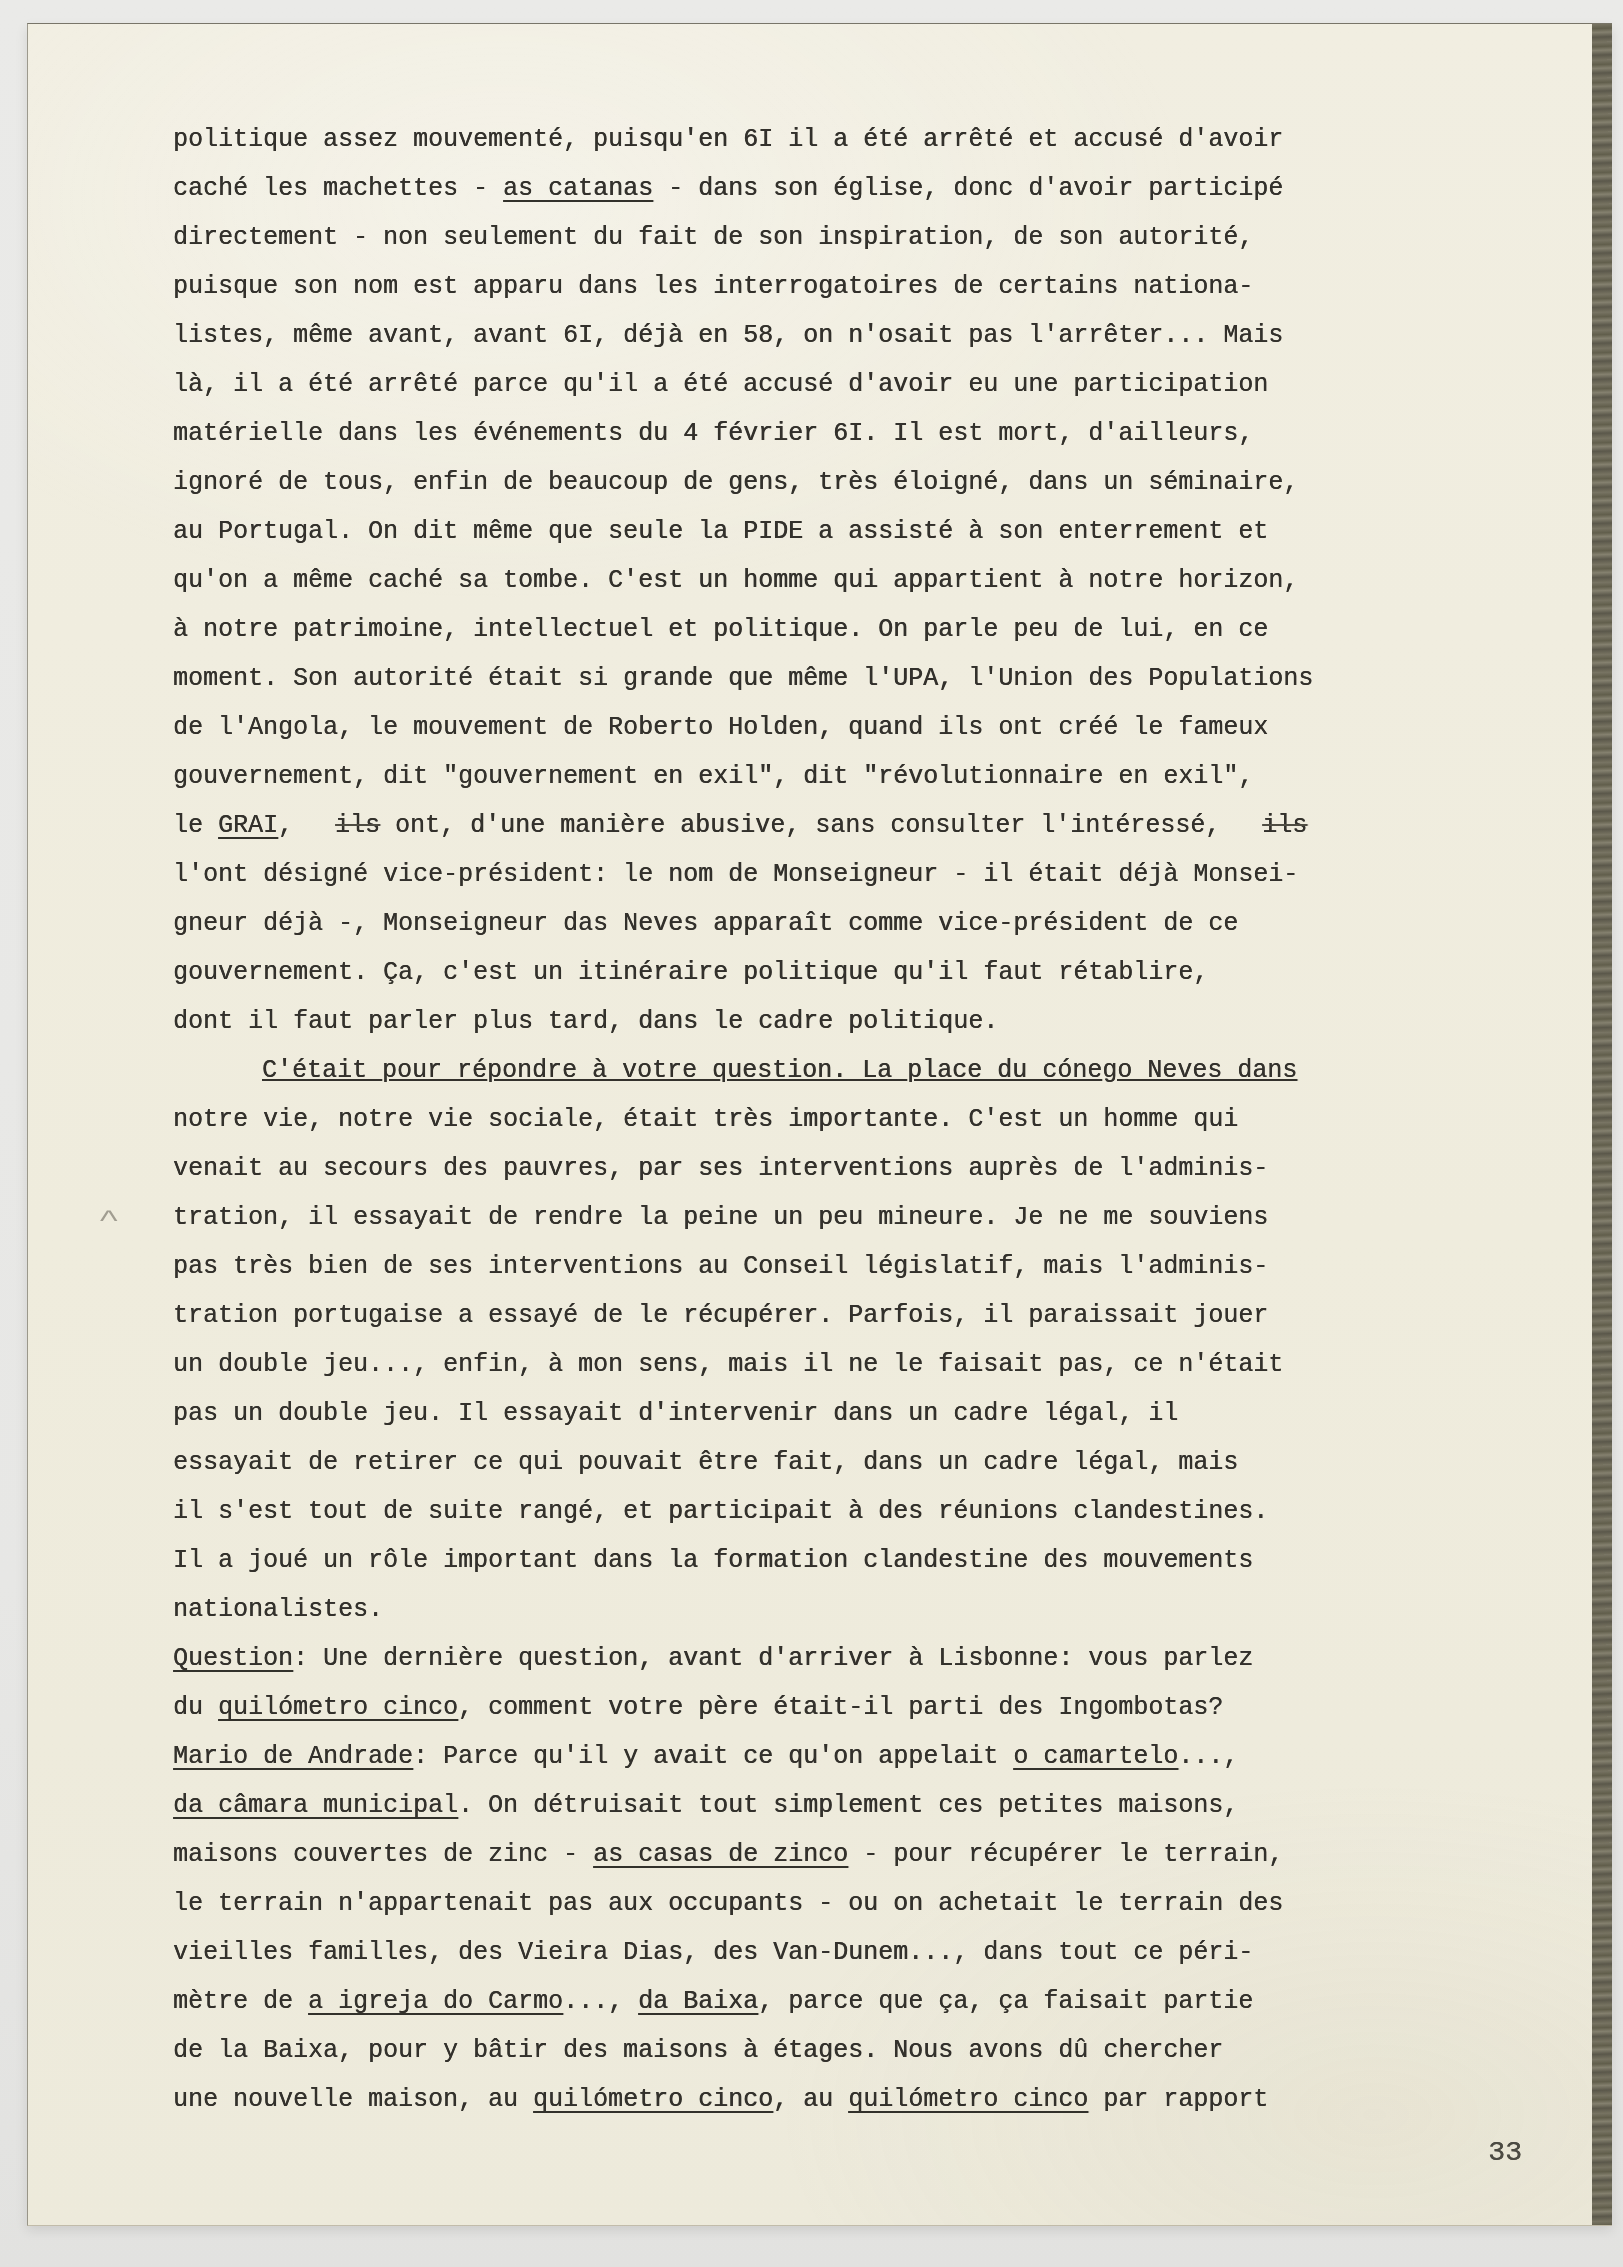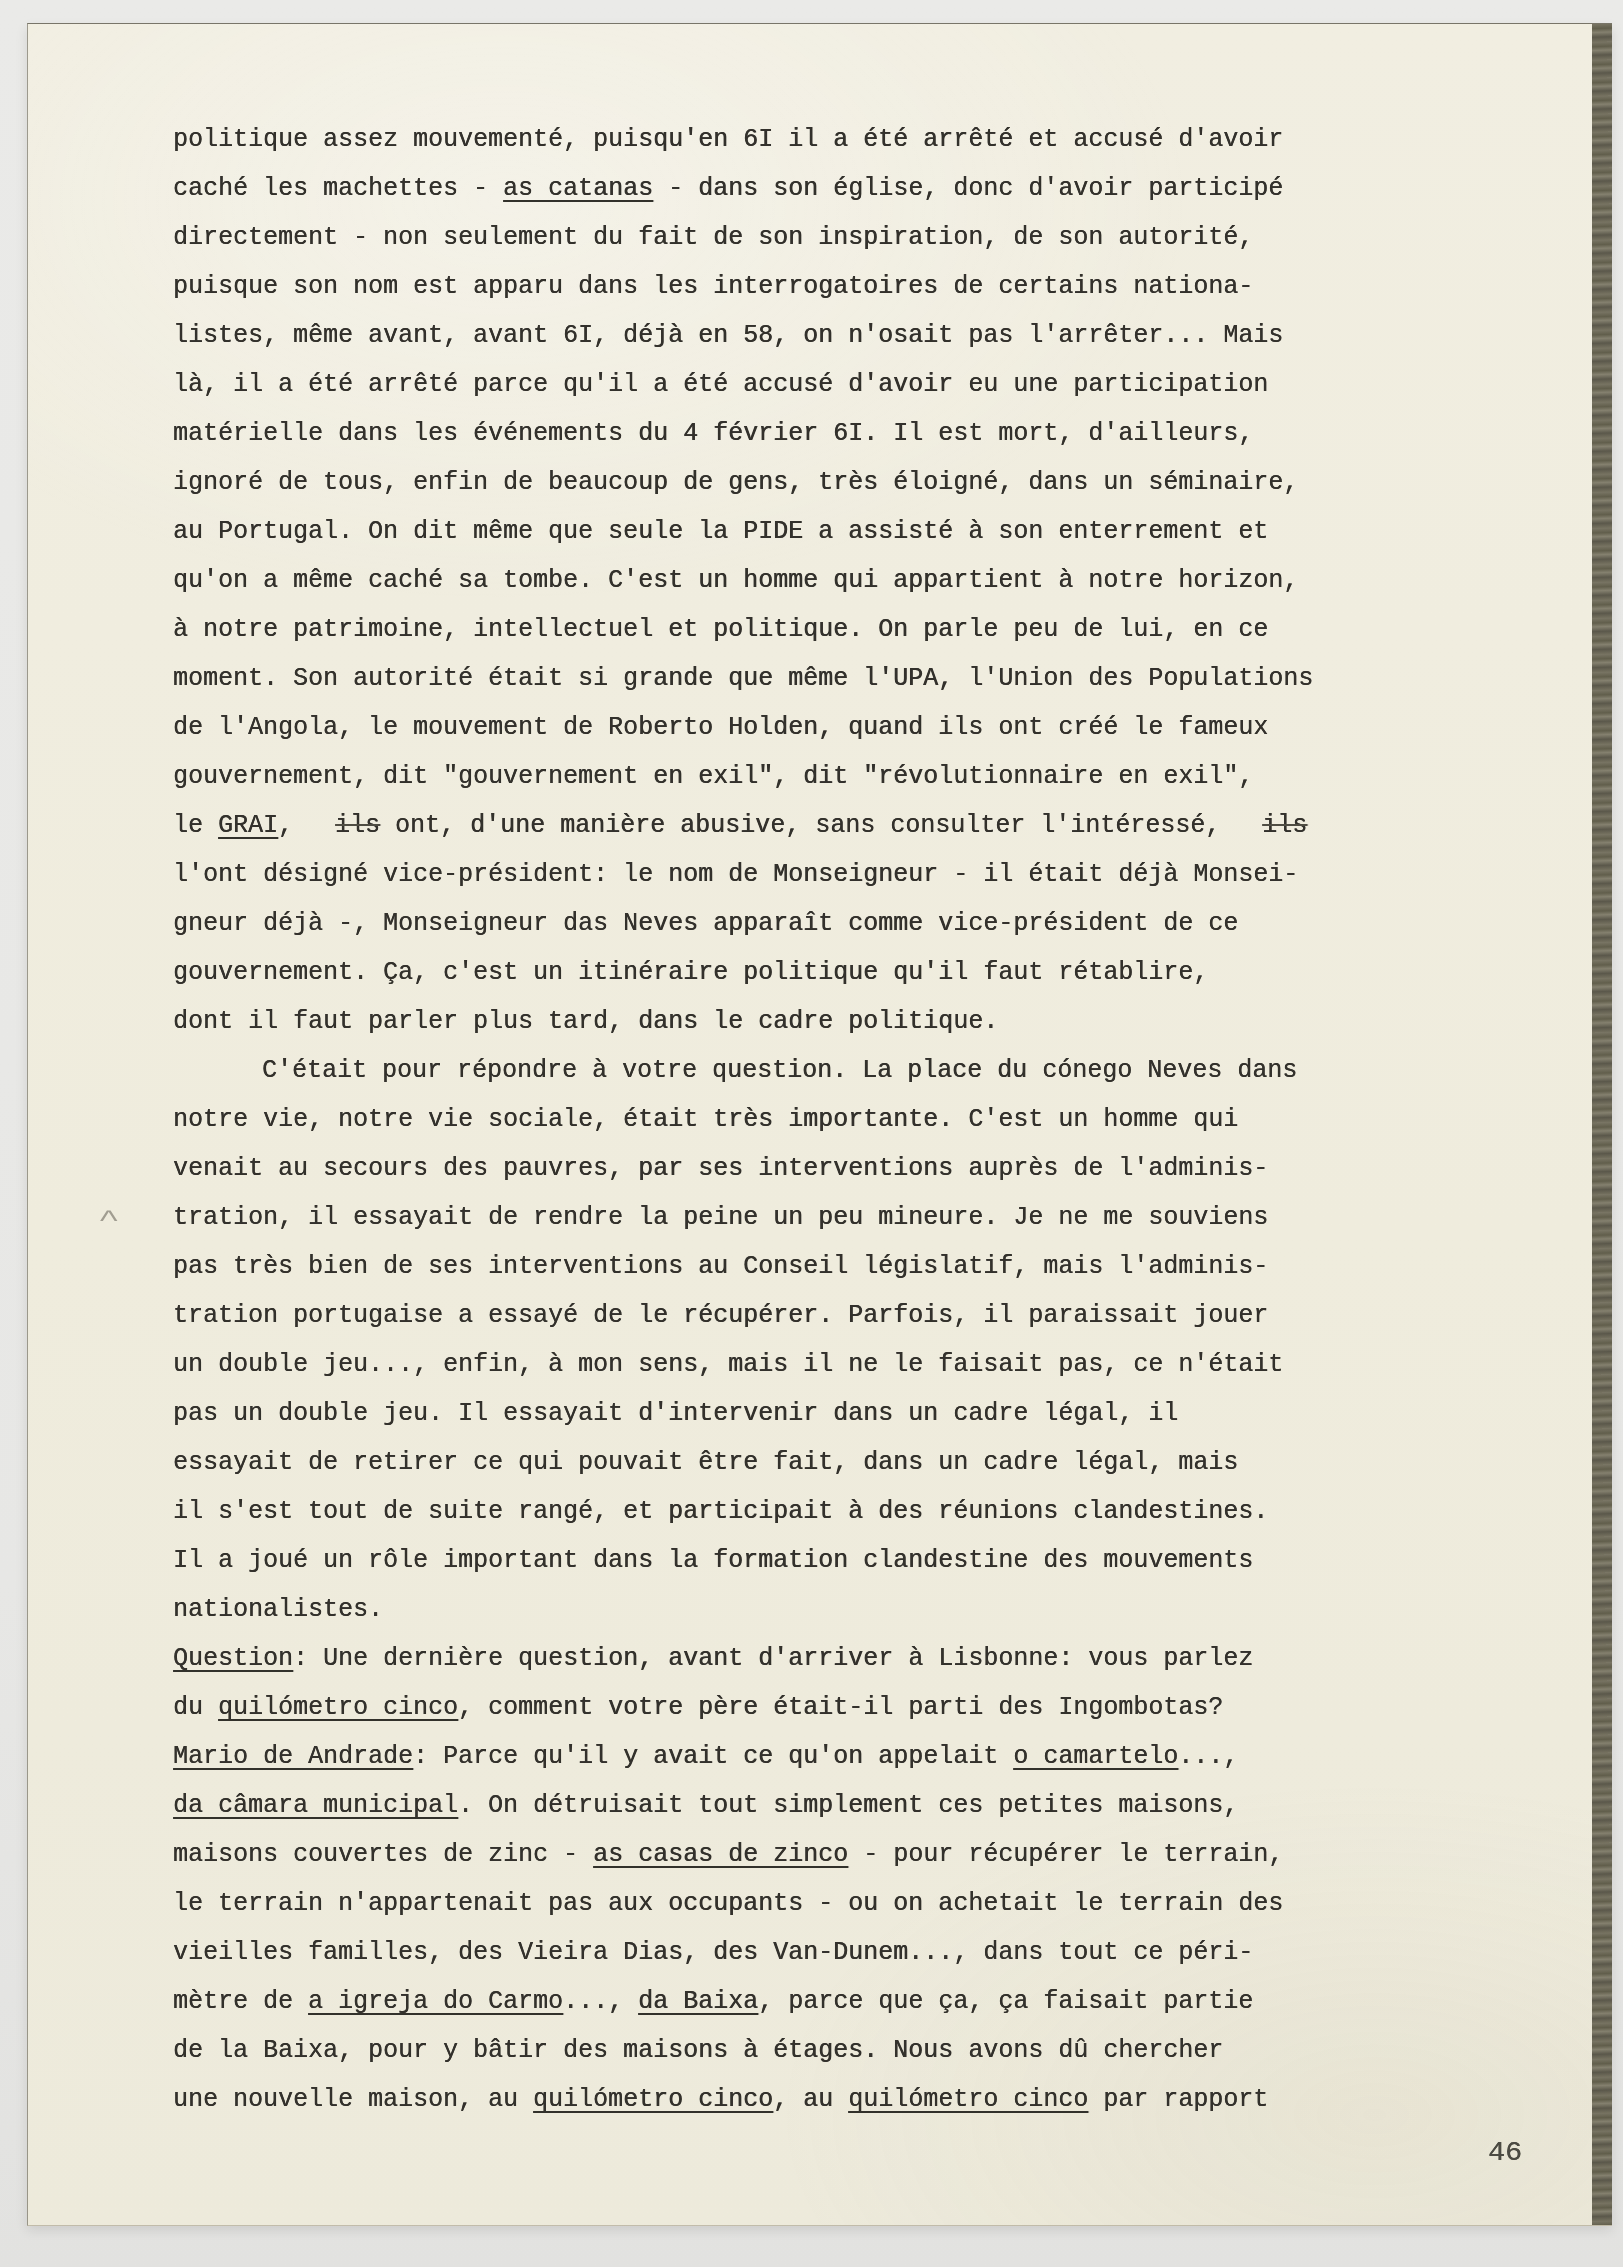--- a/index.html
+++ b/index.html
@@ -30,21 +30,21 @@
   }
   .text-block{
     position:absolute;left:145px;top:91px;
     width:1332px;
     font-size:25px;line-height:49px;
     color:#33312c;
     white-space:pre;
     text-shadow:0.3px 0 0 currentColor;
   }
   .line{height:49px;}
-  .line.indent{padding-left:89px;}
+  .line.indent{padding-left:89px;text-decoration:underline;}
   .seg{}
   .u{text-decoration:underline;text-decoration-thickness:1.5px;text-underline-offset:4.8px;text-decoration-color:rgba(51,49,44,0.85);}
   .st{text-decoration:line-through;text-decoration-thickness:1.5px;text-decoration-color:rgba(85,82,72,0.85);margin-left:27px;}
   .page-number{
     position:absolute;left:1460px;top:2113px;
     font-size:28.5px;line-height:32px;color:#4c4b43;
     text-shadow:0.2px 0 0 currentColor;
   }
   .pencil-mark{
     position:absolute;left:74px;top:1183px;
@@ -53,16 +53,16 @@
   }
 </style>
 </head>
 <body>
 
 <div class="canvas">
   <div class="paper">
     <div class="edge-right"></div>
     <div class="pencil-mark">^</div>
     <div class="text-block" id="text-block"><div class="line"><span class="seg">politique assez mouvementé, puisqu'en 6I il a été arrêté et accusé d'avoir</span></div><div class="line"><span class="seg">caché les machettes - </span><span class="seg u">as catanas</span><span class="seg"> - dans son église, donc d'avoir participé</span></div><div class="line"><span class="seg">directement - non seulement du fait de son inspiration, de son autorité,</span></div><div class="line"><span class="seg">puisque son nom est apparu dans les interrogatoires de certains nationa-</span></div><div class="line"><span class="seg">listes, même avant, avant 6I, déjà en 58, on n'osait pas l'arrêter... Mais</span></div><div class="line"><span class="seg">là, il a été arrêté parce qu'il a été accusé d'avoir eu une participation</span></div><div class="line"><span class="seg">matérielle dans les événements du 4 février 6I. Il est mort, d'ailleurs,</span></div><div class="line"><span class="seg">ignoré de tous, enfin de beaucoup de gens, très éloigné, dans un séminaire,</span></div><div class="line"><span class="seg">au Portugal. On dit même que seule la PIDE a assisté à son enterrement et</span></div><div class="line"><span class="seg">qu'on a même caché sa tombe. C'est un homme qui appartient à notre horizon,</span></div><div class="line"><span class="seg">à notre patrimoine, intellectuel et politique. On parle peu de lui, en ce</span></div><div class="line"><span class="seg">moment. Son autorité était si grande que même l'UPA, l'Union des Populations</span></div><div class="line"><span class="seg">de l'Angola, le mouvement de Roberto Holden, quand ils ont créé le fameux</span></div><div class="line"><span class="seg">gouvernement, dit "gouvernement en exil", dit "révolutionnaire en exil",</span></div><div class="line"><span class="seg">le </span><span class="seg u">GRAI</span><span class="seg">, </span><span class="seg st">ils</span><span class="seg"> ont, d'une manière abusive, sans consulter l'intéressé, </span><span class="seg st">ils</span></div><div class="line"><span class="seg">l'ont désigné vice-président: le nom de Monseigneur - il était déjà Monsei-</span></div><div class="line"><span class="seg">gneur déjà -, Monseigneur das Neves apparaît comme vice-président de ce</span></div><div class="line"><span class="seg">gouvernement. Ça, c'est un itinéraire politique qu'il faut rétablire,</span></div><div class="line"><span class="seg">dont il faut parler plus tard, dans le cadre politique.</span></div><div class="line indent"><span class="seg">C'était pour répondre à votre question. La place du cónego Neves dans</span></div><div class="line"><span class="seg">notre vie, notre vie sociale, était très importante. C'est un homme qui</span></div><div class="line"><span class="seg">venait au secours des pauvres, par ses interventions auprès de l'adminis-</span></div><div class="line"><span class="seg">tration, il essayait de rendre la peine un peu mineure. Je ne me souviens</span></div><div class="line"><span class="seg">pas très bien de ses interventions au Conseil législatif, mais l'adminis-</span></div><div class="line"><span class="seg">tration portugaise a essayé de le récupérer. Parfois, il paraissait jouer</span></div><div class="line"><span class="seg">un double jeu..., enfin, à mon sens, mais il ne le faisait pas, ce n'était</span></div><div class="line"><span class="seg">pas un double jeu. Il essayait d'intervenir dans un cadre légal, il</span></div><div class="line"><span class="seg">essayait de retirer ce qui pouvait être fait, dans un cadre légal, mais</span></div><div class="line"><span class="seg">il s'est tout de suite rangé, et participait à des réunions clandestines.</span></div><div class="line"><span class="seg">Il a joué un rôle important dans la formation clandestine des mouvements</span></div><div class="line"><span class="seg">nationalistes.</span></div><div class="line"><span class="seg u">Question</span><span class="seg">: Une dernière question, avant d'arriver à Lisbonne: vous parlez</span></div><div class="line"><span class="seg">du </span><span class="seg u">quilómetro cinco</span><span class="seg">, comment votre père était-il parti des Ingombotas?</span></div><div class="line"><span class="seg u">Mario de Andrade</span><span class="seg">: Parce qu'il y avait ce qu'on appelait </span><span class="seg u">o camartelo</span><span class="seg">...,</span></div><div class="line"><span class="seg u">da câmara municipal</span><span class="seg">. On détruisait tout simplement ces petites maisons,</span></div><div class="line"><span class="seg">maisons couvertes de zinc - </span><span class="seg u">as casas de zinco</span><span class="seg"> - pour récupérer le terrain,</span></div><div class="line"><span class="seg">le terrain n'appartenait pas aux occupants - ou on achetait le terrain des</span></div><div class="line"><span class="seg">vieilles familles, des Vieira Dias, des Van-Dunem..., dans tout ce péri-</span></div><div class="line"><span class="seg">mètre de </span><span class="seg u">a igreja do Carmo</span><span class="seg">..., </span><span class="seg u">da Baixa</span><span class="seg">, parce que ça, ça faisait partie</span></div><div class="line"><span class="seg">de la Baixa, pour y bâtir des maisons à étages. Nous avons dû chercher</span></div><div class="line"><span class="seg">une nouvelle maison, au </span><span class="seg u">quilómetro cinco</span><span class="seg">, au </span><span class="seg u">quilómetro cinco</span><span class="seg"> par rapport</span></div></div>
-    <div class="page-number">46</div>
+    <div class="page-number">33</div>
   </div>
 </div>
 
 
 </body></html>

